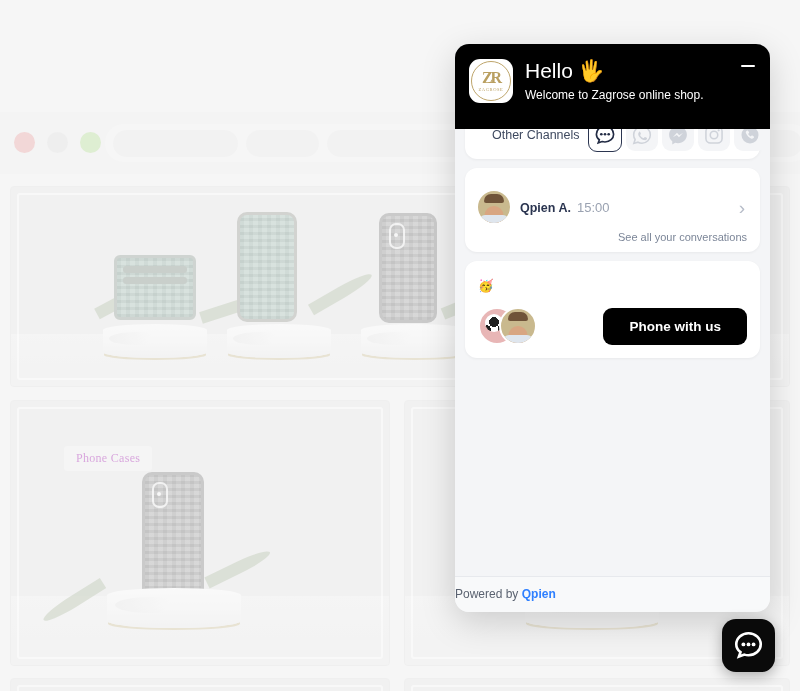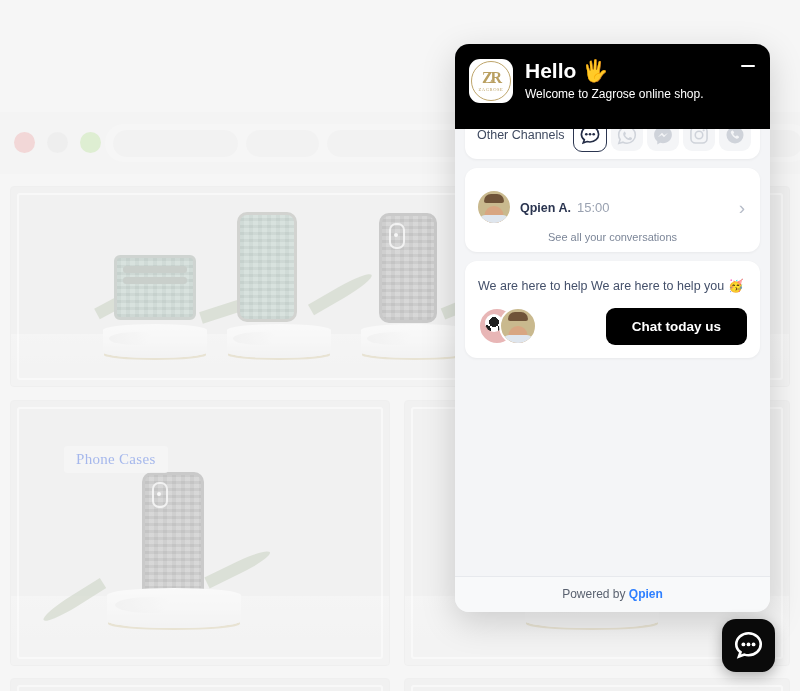--- a/index.html
+++ b/index.html
@@ -168,23 +168,23 @@
   }
   .wallet::before { top: 14%; }
   .wallet::after  { top: 32%; }
 
   .phone-cases-badge {
     position: absolute;
     left: 64px;
     top: 446px;
     padding: 5px 12px;
     background: rgba(240,240,240,0.85);
-    color: #1d4ed8;
+    color: #a21caf;
     font-family: "Liberation Serif", serif;
-    font-size: 15px;
+    font-size: 12px;
     border-radius: 3px;
     letter-spacing: .3px;
   }
 
   
   #bg-veil {
     position: absolute;
     inset: 0;
     background: rgba(248,248,248,0.62);
     pointer-events: none;
@@ -206,21 +206,21 @@
   }
   .wg-header {
     background: #000000;
     color: #ffffff;
     padding: 15px 16px 26px 14px;
     position: relative;
     flex: 0 0 auto;
   }
   .wg-header-row {
     display: flex;
-    align-items: flex-start;
+    align-items: center;
     gap: 12px;
   }
   .brand-logo {
     width: 44px; height: 44px;
     background: #ffffff;
     border-radius: 11px;
     flex: 0 0 auto;
     display: flex;
     align-items: center;
     justify-content: center;
@@ -244,21 +244,21 @@
   }
   .brand-word {
     font-family: "Liberation Serif", serif;
     font-size: 4.5px;
     color: #b99f60;
     letter-spacing: .6px;
     margin-top: 2px;
   }
   .wg-greeting {
     font-size: 21px;
-    font-weight: bold;
+    font-weight: normal;
     line-height: 1.1;
     display: flex;
     align-items: center;
     gap: 6px;
   }
   .wg-sub {
     font-size: 12px;
     margin-top: 5px;
     line-height: 1.25;
   }
@@ -297,21 +297,21 @@
     align-items: center;
     gap: 4px;
     box-shadow: 0 1px 3px rgba(0,0,0,0.05);
     position: relative;
     z-index: 2;
   }
   .channels-label {
     font-size: 12.5px;
     color: #3f4a60;
     margin-right: 4px;
-    margin-left: 3px;
+    margin-left: 18px;
     white-space: nowrap;
   }
   .chan {
     width: 32px; height: 32px;
     border-radius: 9px;
     background: #f4f5f7;
     display: flex;
     align-items: center;
     justify-content: center;
     flex: 0 0 auto;
@@ -400,21 +400,21 @@
     text-overflow: ellipsis;
   }
   .chevron {
     flex: 0 0 auto;
     color: #b6bcc8;
     font-size: 19px;
     line-height: 1;
     padding-right: 2px;
   }
   .see-all {
-    text-align: center;
+    text-align: right;
     font-size: 11px;
     color: #7c8698;
     margin-top: 8px;
     cursor: pointer;
   }
 
   .q-sub {
     font-size: 12.5px;
     color: #44506a;
     margin-top: 5px;
@@ -454,21 +454,21 @@
     font-size: 13.5px;
     font-weight: bold;
     font-family: "Liberation Sans", sans-serif;
     cursor: pointer;
   }
 
   .wg-footer {
     flex: 0 0 auto;
     border-top: 1px solid #e7e9ed;
     background: #f8f9fa;
-    text-align: center;
+    text-align: left;
     padding: 10px 0 11px 0;
     font-size: 12px;
     color: #5a6270;
   }
   .wg-footer b { color: #2f80ff; }
 
   
   #launcher {
     position: absolute;
     left: 722px;
@@ -641,34 +641,33 @@
         </div>
         <div class="chevron">›</div>
       </div>
 
       <div class="see-all">See all your conversations</div>
     </div>
 
     <div class="card">
 
       <div class="q-sub">
-        <span>We are here to help We are here to help you</span>
         <span>🥳</span>
       </div>
 
       <div class="q-footer">
         <div class="avatar-stack">
           <div class="avatar ball"></div>
           <div class="avatar">
             <div class="hair"></div>
             <div class="face"></div>
             <div class="shirt"></div>
           </div>
         </div>
-        <button class="chat-btn">Chat today us</button>
+        <button class="chat-btn">Phone with us</button>
       </div>
     </div>
   </div>
 
   <div class="wg-footer">
     <span>Powered by</span>
     <b>Qpien</b>
   </div>
 </div>
 

